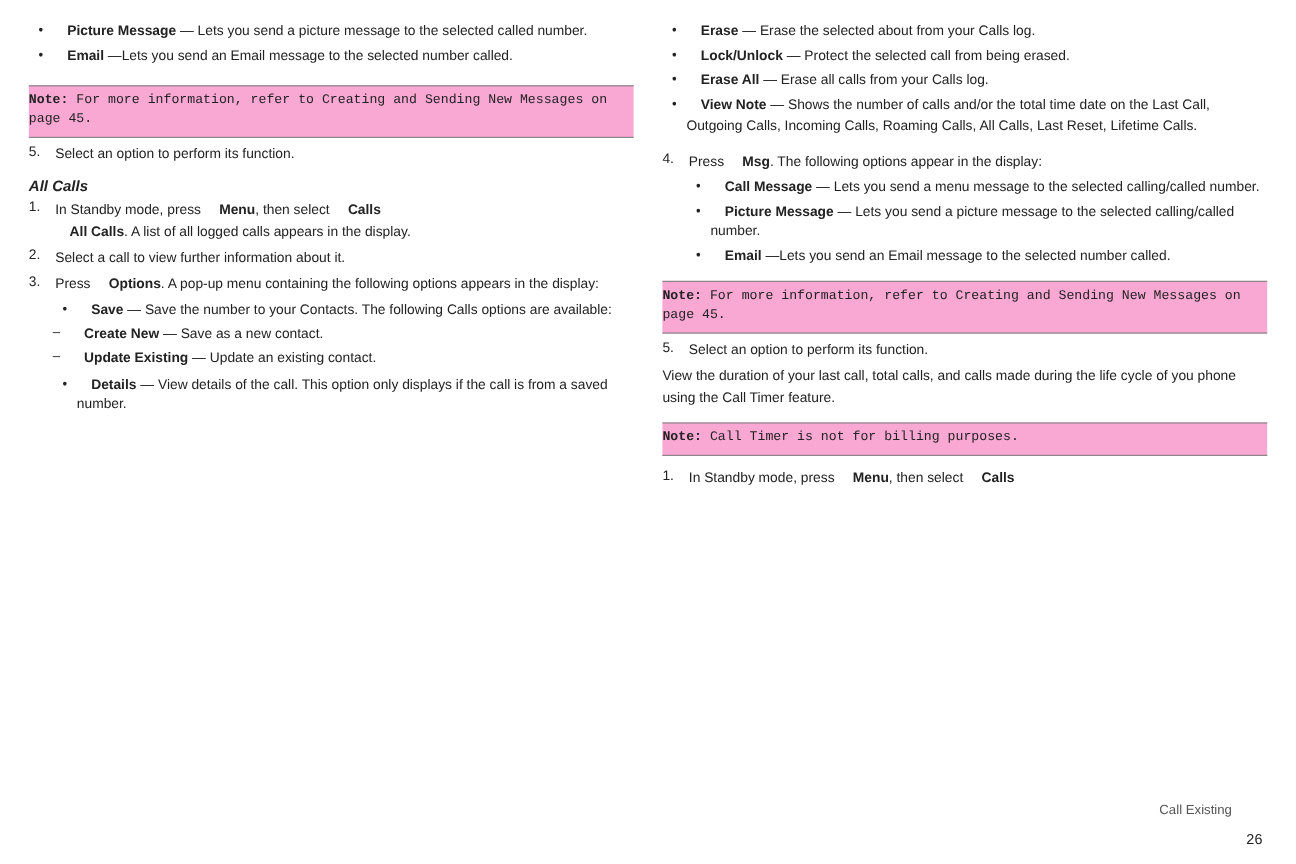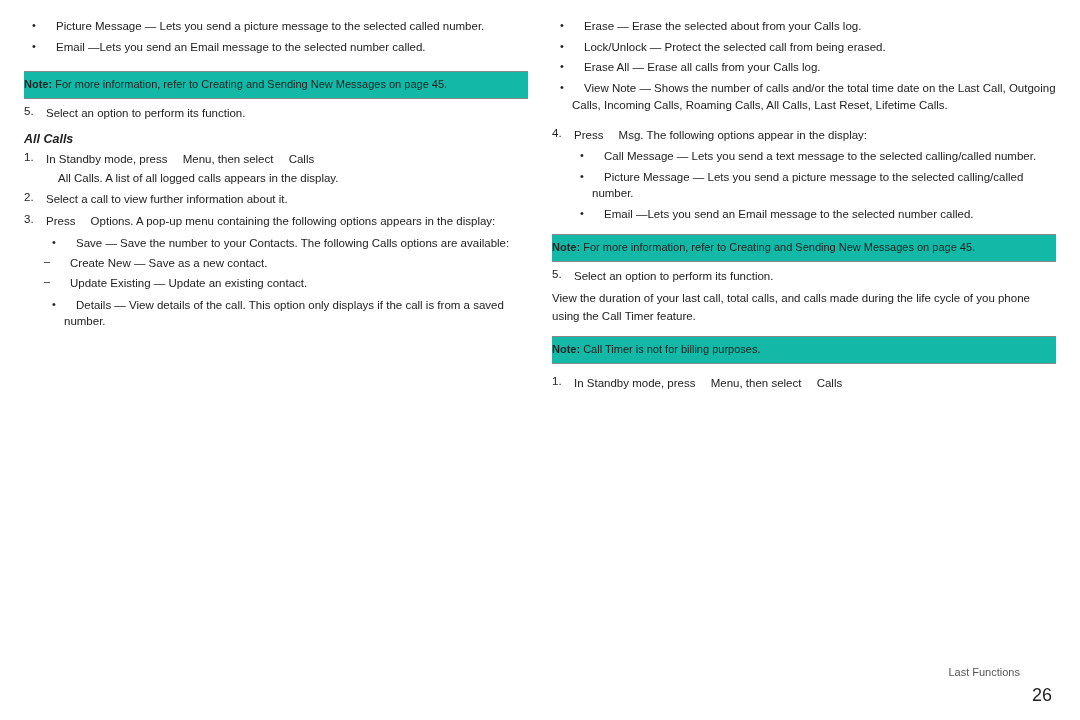--- a/index.html
+++ b/index.html
@@ -39,27 +39,28 @@
     .bullet-dot {
       min-width: 12px;
       font-size: 11px;
       margin-top: 1px;
     }
     .bullet-text {
       flex: 1;
       line-height: 1.45;
     }
     .note-block {
-      background: #14b8a6;
+      background: #f9a8d4;
       border-top: 1px solid #888;
       border-bottom: 1px solid #888;
       padding: 5px 0 5px 0;
       margin: 6px 0 6px 0;
       font-size: 11px;
       line-height: 1.45;
+      font-family: Liberation Mono, monospace;
     }
     .note-label {
       font-weight: bold;
     }
     .step-item {
       display: flex;
       flex-direction: row;
       align-items: flex-start;
       margin-bottom: 5px;
     }
@@ -78,21 +79,21 @@
       font-style: italic;
       font-size: 12.5px;
       margin-bottom: 5px;
       margin-top: 4px;
     }
     .section-body {
       line-height: 1.5;
       margin-bottom: 6px;
       font-size: 11.5px;
     }
-    b, strong { font-weight: normal; padding-left: 12px; }
+    b, strong { font-weight: bold; padding-left: 12px; }
     .sub-bullet {
       display: flex;
       flex-direction: row;
       align-items: flex-start;
       padding-left: 20px;
       margin-bottom: 3px;
     }
     .sub-bullet-dash {
       min-width: 14px;
       font-size: 11px;
@@ -106,21 +107,21 @@
       bottom: 14px;
       right: 28px;
       font-size: 11px;
       color: #555;
       display: flex;
       flex-direction: row;
       gap: 12px;
       align-items: center;
     }
     .footer-label { color: #555; }
-    .footer-page { color: #222; font-size: 18px; margin-top: 48px; }
+    .footer-page { color: #222; font-size: 12px; margin-top: 48px; }
   </style>
 </head>
 <body>
 
 <div class="page">
 
   <div class="column">
 
     <div class="bullet-block">
       <div class="bullet-item">
@@ -234,21 +235,21 @@
     <div class="step-item" style="margin-top:4px; margin-bottom:4px;">
       <span class="step-num">4.</span>
       <span class="step-text">
         <span>Press </span><strong>Msg</strong><span>. The following options appear in the display:</span>
       </span>
     </div>
 
     <div class="bullet-item" style="padding-left:28px;">
       <span class="bullet-dot">•</span>
       <span class="bullet-text">
-        <strong>Call Message</strong><span> — Lets you send a text message to the selected calling/called number.</span>
+        <strong>Call Message</strong><span> — Lets you send a menu message to the selected calling/called number.</span>
       </span>
     </div>
     <div class="bullet-item" style="padding-left:28px;">
       <span class="bullet-dot">•</span>
       <span class="bullet-text">
         <strong>Picture Message</strong><span> — Lets you send a picture message to the selected calling/called number.</span>
       </span>
     </div>
     <div class="bullet-item" style="padding-left:28px;">
       <span class="bullet-dot">•</span>
@@ -276,15 +277,15 @@
     <div class="step-item" style="margin-top:5px;">
       <span class="step-num">1.</span>
       <span class="step-text">
         <span>In Standby mode, press </span><strong>Menu</strong><span>, then select </span><strong>Calls</strong>
       </span>
     </div>
   </div>
 </div>
 
 <div class="footer">
-  <span class="footer-label">Last Functions</span>
+  <span class="footer-label">Call Existing</span>
   <span class="footer-page">26</span>
 </div>
 
 </body></html>

